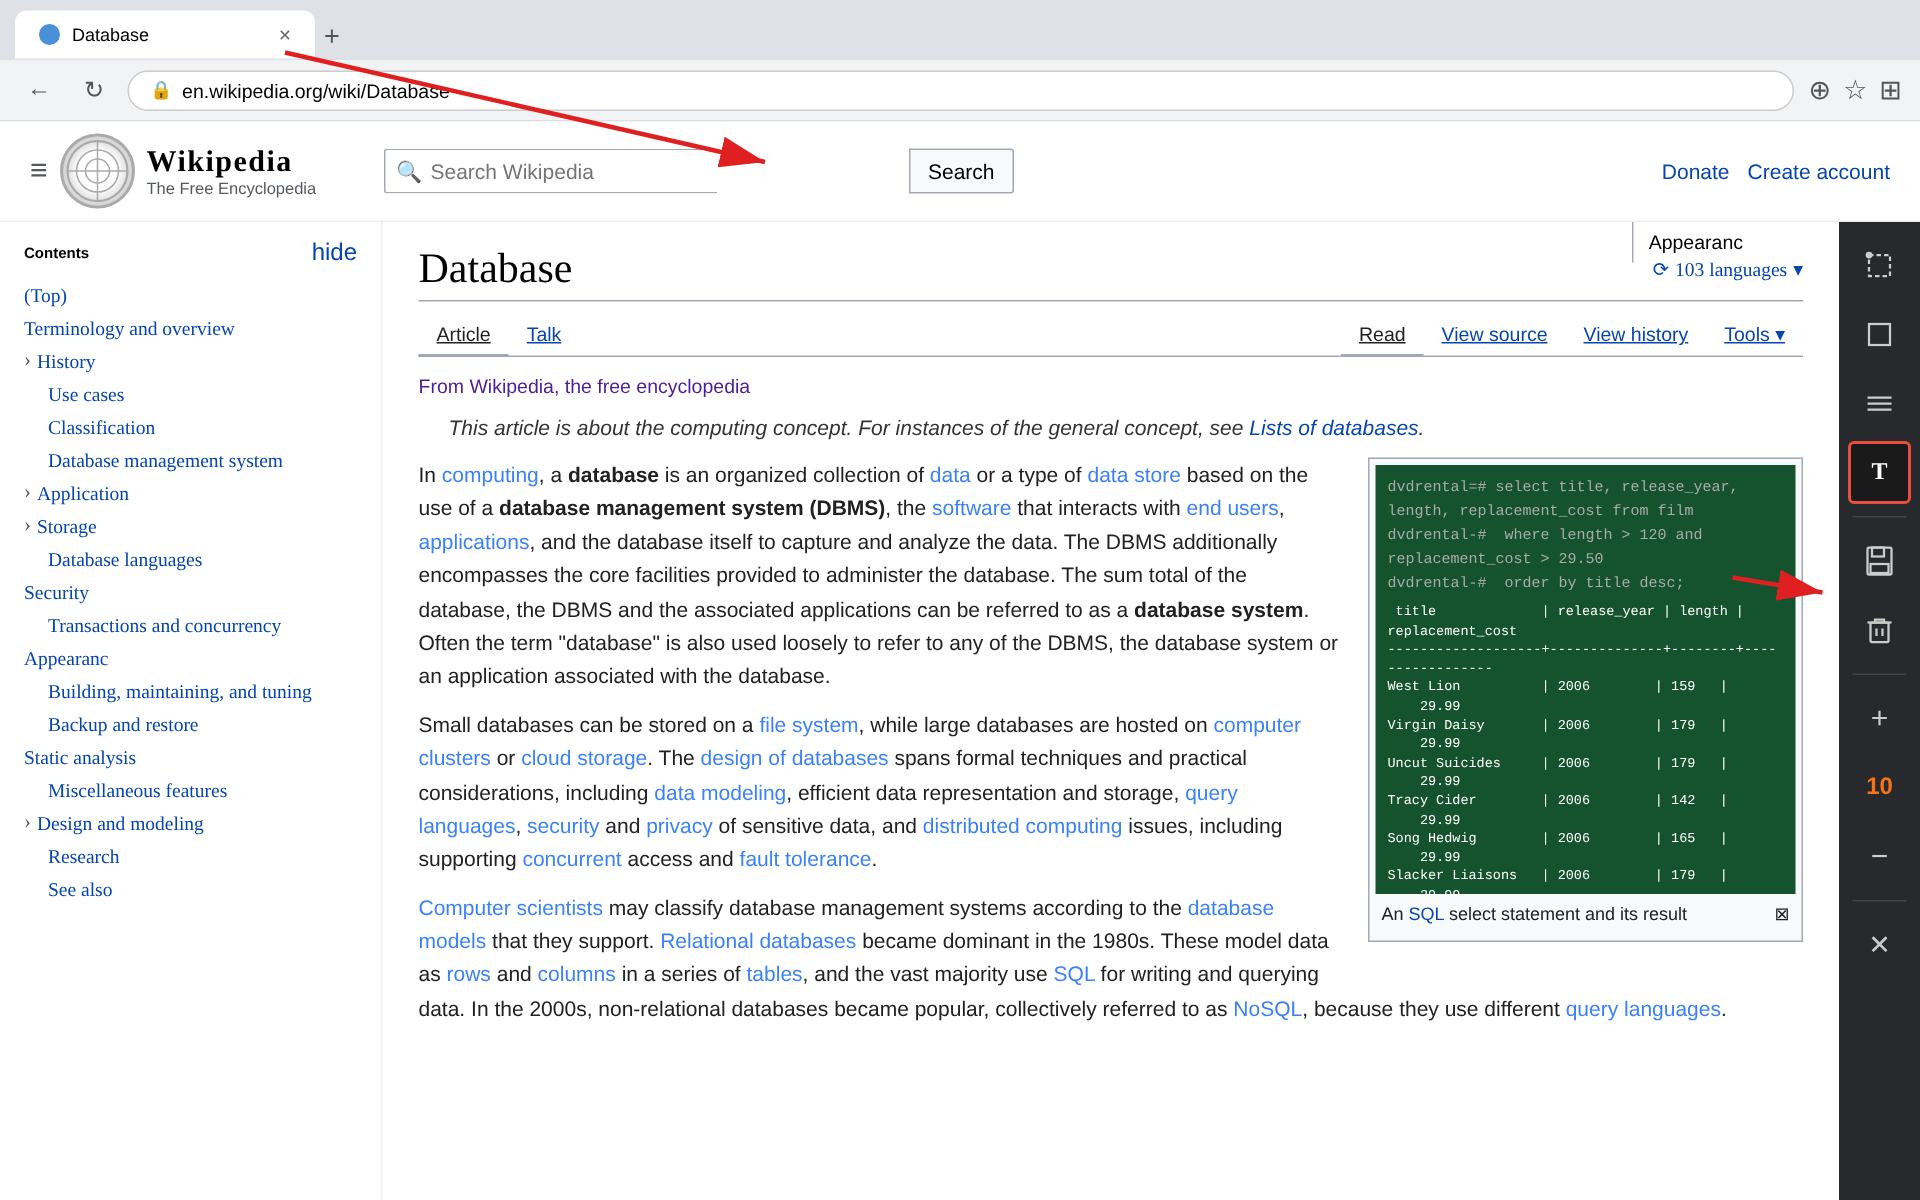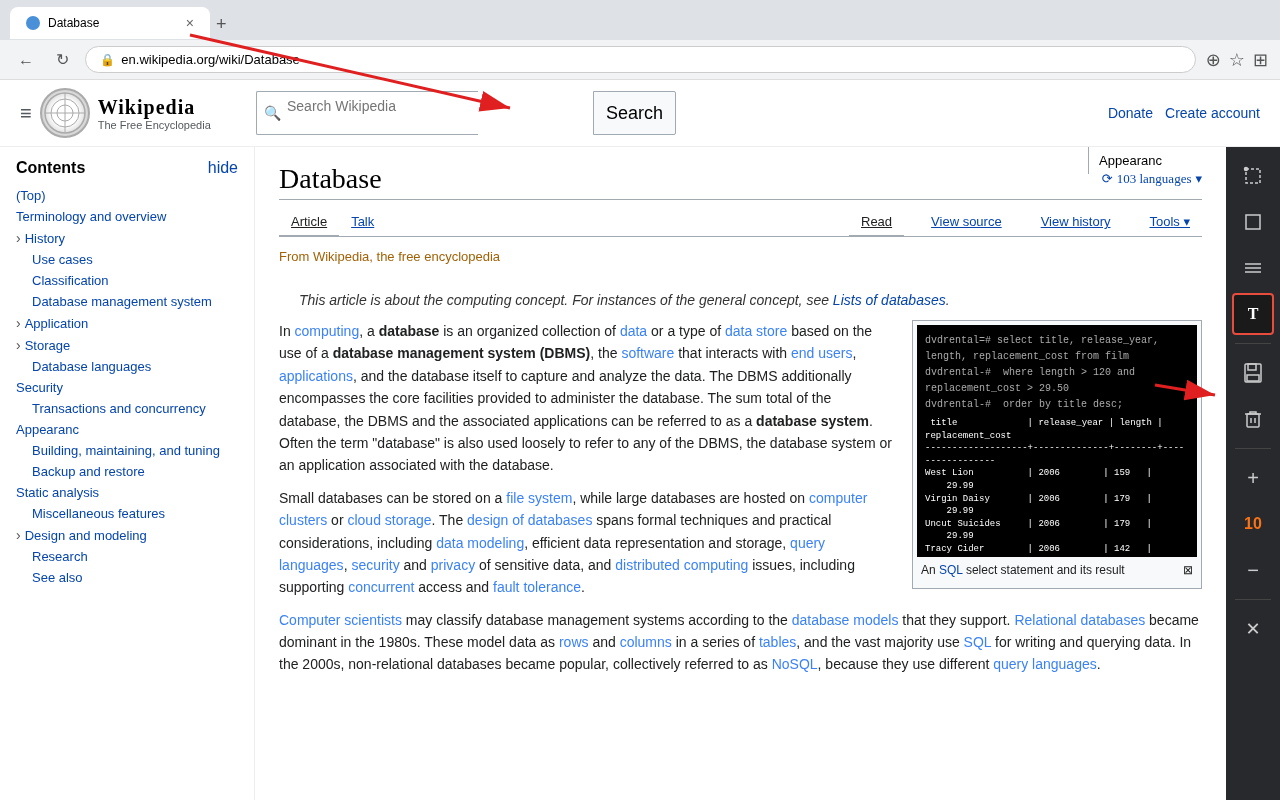--- a/index.html
+++ b/index.html
@@ -108,41 +108,41 @@
     .wiki-search {
       display: flex;
       flex: 1;
       max-width: 420px;
     }
     .wiki-search-input {
       flex: 1;
       border: 1px solid #a2a9b1;
       border-right: none;
       border-radius: 2px 0 0 2px;
-      padding: 6px 10px 20px 30px;
+      padding: 6px 10px 6px 30px;
       font-size: 14px;
       outline: none;
     }
     .wiki-search-wrap {
       position: relative;
       flex: 1;
     }
     .wiki-search-icon {
       position: absolute;
       left: 8px; top: 50%;
       transform: translateY(-50%);
       font-size: 14px; color: #54595d;
     }
     .wiki-search-btn {
       background: #f8f9fa;
       border: 1px solid #a2a9b1;
       border-radius: 0 2px 2px 0;
       padding: 6px 12px;
       cursor: pointer;
-      font-size: 18px;
+      font-size: 14px;
       text-align: center;
     }
     .wiki-header-right {
       margin-left: auto;
       font-size: 14px;
       color: #0645ad;
       display: flex;
       gap: 12px;
     }
     .wiki-header-link { color: #0645ad; text-decoration: none; cursor: pointer; text-align: right; }
@@ -162,32 +162,33 @@
       border-right: 1px solid #eee;
       overflow-y: auto;
       font-size: 13px;
     }
     .contents-header {
       display: flex;
       align-items: center;
       justify-content: space-between;
       margin-bottom: 8px;
     }
-    .contents-title { font-weight: bold; font-size: 16px; }
+    .contents-title { font-weight: bold; font-size: 10px; }
     .hide-btn {
       font-size: 16px; color: #0645ad; cursor: pointer;
       background: none; border: none;
     }
     .toc-item {
       padding: 3px 0;
       color: #0645ad;
       cursor: pointer;
       display: flex;
       align-items: center;
       gap: 4px;
+      font-family: Liberation Serif, serif;
     }
     .toc-item.top { font-weight: normal; color: #0645ad; }
     .toc-item.has-arrow::before { content: '›'; color: #555; font-size: 14px; }
     .toc-sub { padding-left: 16px; }
 
     
     .wiki-main {
       flex: 1;
       padding: 16px 24px;
       overflow-y: auto;
@@ -224,24 +225,24 @@
       margin-bottom: -1px;
       text-decoration: underline;
     }
     .article-tab.active {
       color: #202122;
       border-bottom: 2px solid #a2a9b1;
     }
     .article-tab-right {
       margin-left: auto;
       display: flex;
-      gap: 15px;
+      gap: 0;
     }
     .from-text {
-      font-size: 13px; color: #a16207; margin-bottom: 28px;
+      font-size: 13px; color: #4c1d95; margin-bottom: 12px;
     }
     .article-note {
       font-style: italic;
       font-size: 14px;
       margin: 0 0 12px 20px;
       color: #333;
     }
     .article-note a { color: #0645ad; }
     .article-body { font-size: 14px; line-height: 1.6; color: #202122; }
     .article-body p { margin-bottom: 10px; }
@@ -253,22 +254,22 @@
       float: right;
       margin: 0 0 12px 16px;
       border: 1px solid #a2a9b1;
       background: #f8f9fa;
       padding: 4px;
       font-size: 12px;
       max-width: 290px;
     }
     .sql-image {
       width: 280px;
-      height: 232px;
-      background: #000000;
+      height: 286px;
+      background: #14532d;
       font-family: 'Courier New', monospace;
       font-size: 10px;
       color: #ccc;
       padding: 8px;
       overflow: hidden;
       position: relative;
     }
     .sql-prompt { color: #aaa; margin-bottom: 4px; }
     .sql-table { color: #fff; font-size: 9px; line-height: 1.4; }
     .image-caption { padding: 4px; font-size: 12px; color: #202122; text-align: left; }

